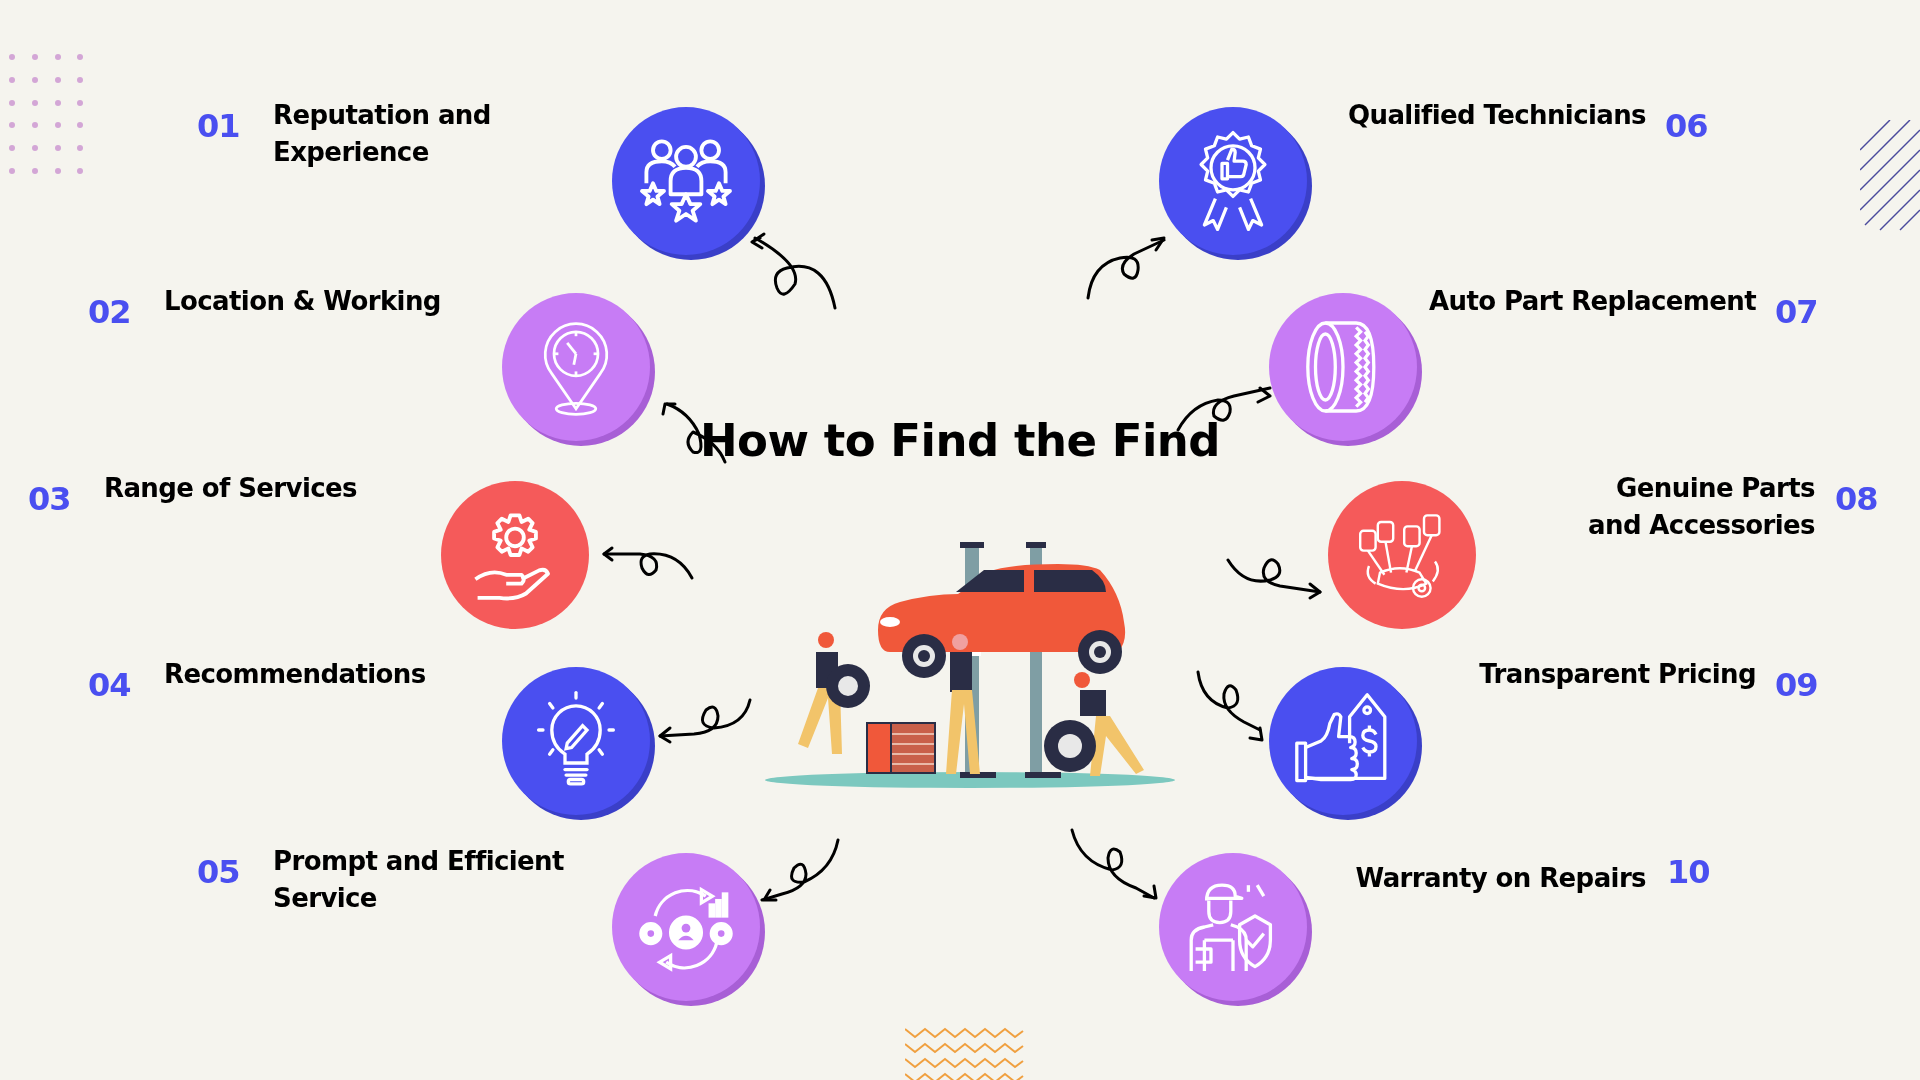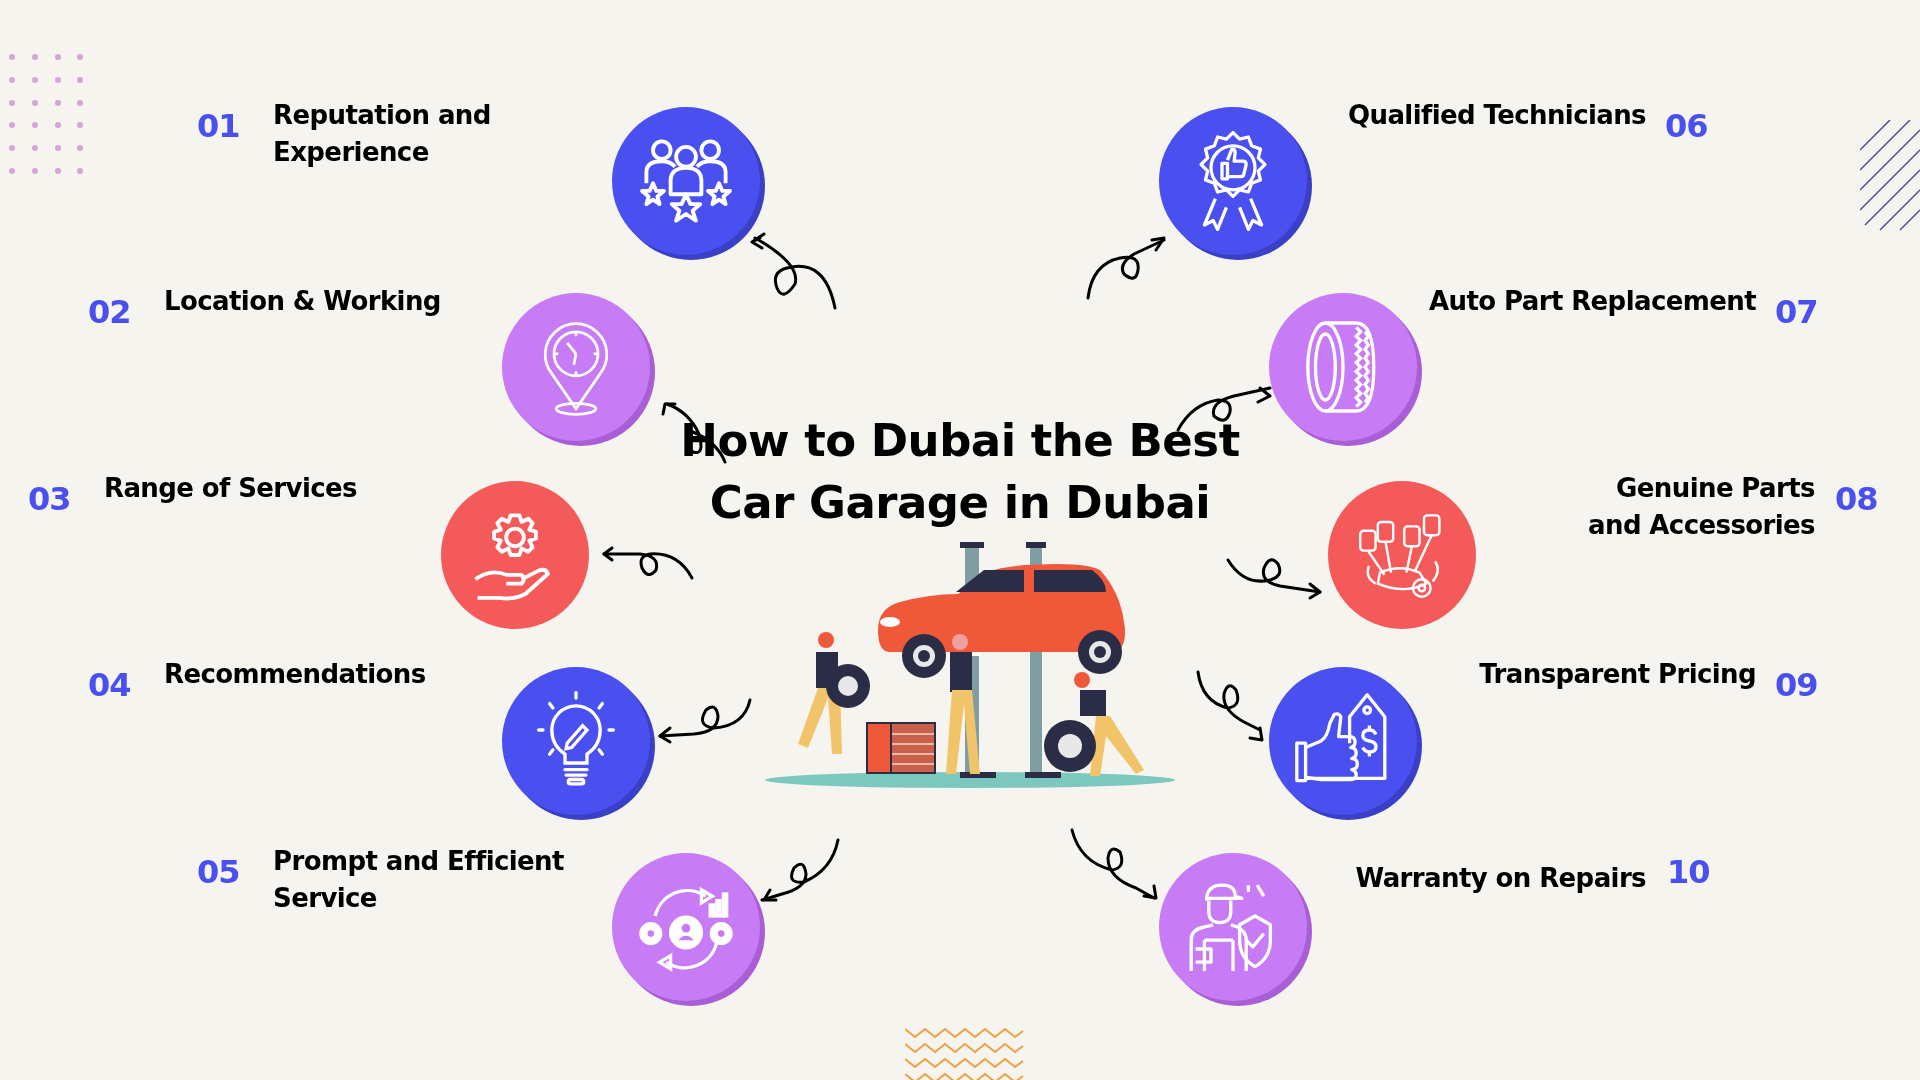--- a/index.html
+++ b/index.html
@@ -61,22 +61,21 @@
 <svg class="abs" style="left:905px;top:1025px" width="120" height="55" viewBox="0 0 120 55">
   <g fill="none" stroke="#f0a040" stroke-width="2">
     <polyline points="0,4 10,12 20,4 30,12 40,4 50,12 60,4 70,12 80,4 90,12 100,4 110,12 118,6"></polyline>
     <polyline points="0,19 10,27 20,19 30,27 40,19 50,27 60,19 70,27 80,19 90,27 100,19 110,27 118,21"></polyline>
     <polyline points="0,34 10,42 20,34 30,42 40,34 50,42 60,34 70,42 80,34 90,42 100,34 110,42 118,36"></polyline>
     <polyline points="0,49 10,57 20,49 30,57 40,49 50,57 60,49 70,57 80,49 90,57 100,49 110,57 118,51"></polyline>
   </g>
 </svg>
 
 <div class="title">
-  <span>How to Dubai the Best</span>
-  <span>Car Garage in Dubai</span>
+  <span>How to Find the Find</span>
 </div>
 
 <div class="num" style="left:197px;top:106px">01</div>
 <div class="lbl" style="left:273px;top:97px">
   <div>Reputation and</div>
   <div>Experience</div>
 </div>
 <div class="circle" style="left:612px;top:107px;background:#4a4ff0;box-shadow:5px 5px 0 #3a3fc8;">
   <svg viewBox="0 0 100 100" fill="none" stroke="#fff" stroke-width="3.5" stroke-linejoin="round">
     <circle cx="28" cy="22" r="8"></circle>

